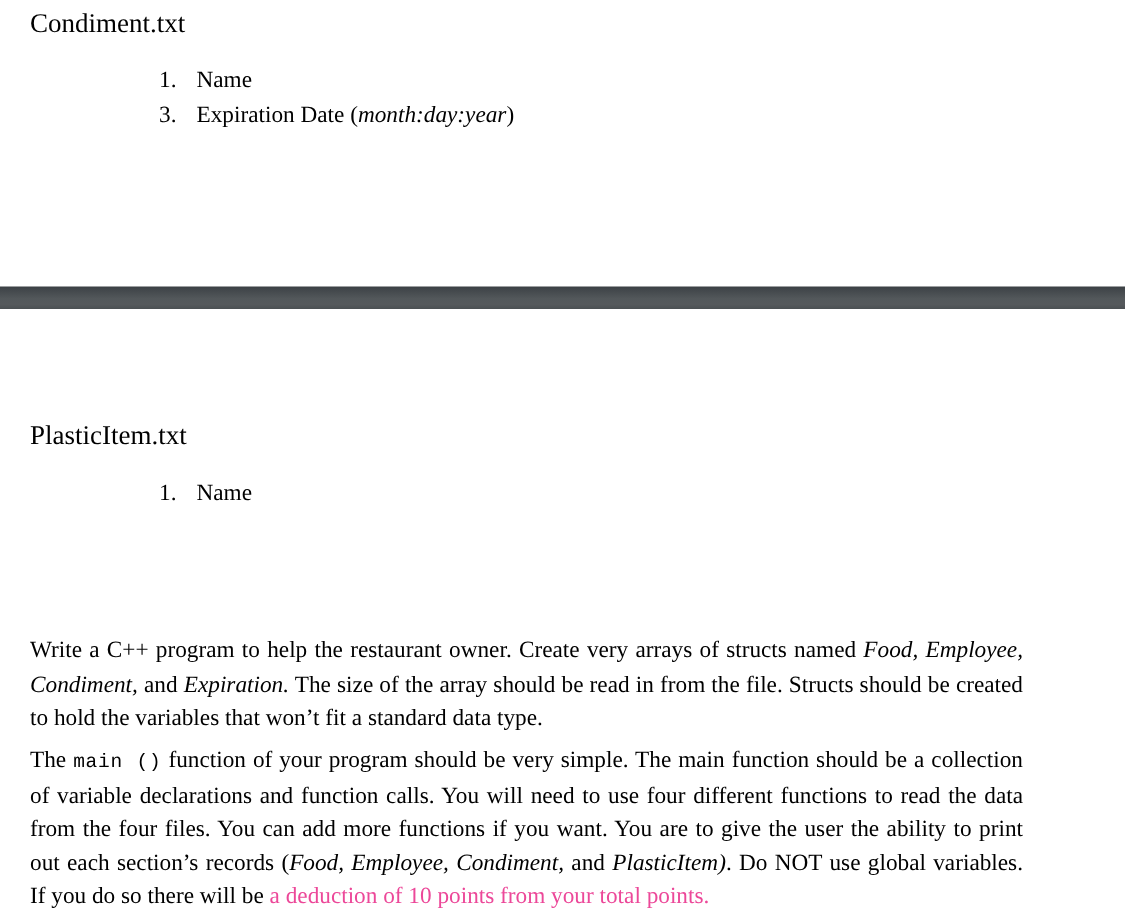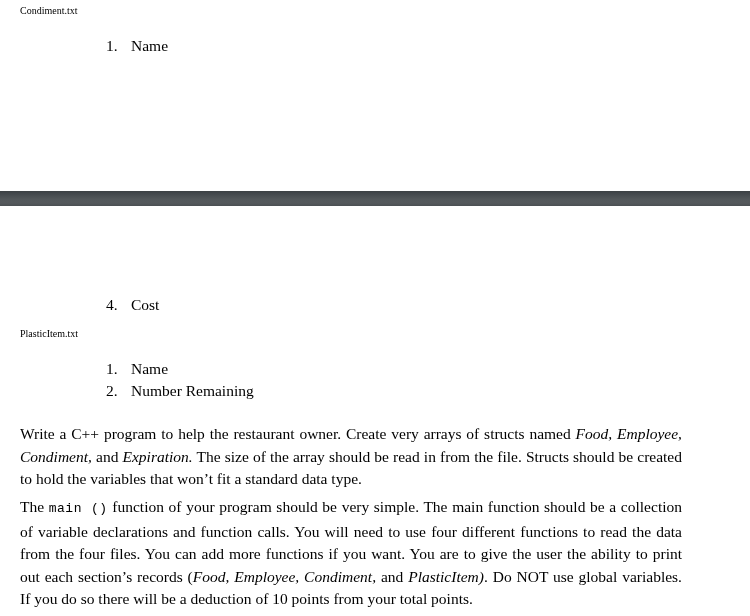--- a/index.html
+++ b/index.html
@@ -14,21 +14,21 @@
     color: #000000;
     overflow: hidden;
   }
   .page {
     position: relative;
     width: 750px;
     height: 616px;
     box-sizing: border-box;
   }
   .file-heading {
-    font-size: 10px;
+    font-size: 18px;
     line-height: 1;
     margin: 0;
     padding-left: 20px;
   }
   .num-list {
     list-style: none;
     margin: 16px;
     padding: 0;
   }
   .num-list li {
@@ -45,21 +45,21 @@
   }
   .num-list li .item-text {
     display: inline-block;
   }
   .it { font-style: italic; }
   .mono {
     font-family: "Liberation Mono", "DejaVu Sans Mono", monospace;
     font-size: 13px;
     letter-spacing: 0.5px;
   }
-  .red { color: #000000; }
+  .red { color: #ec4899; }
 
   
   .page-break {
     position: absolute;
     left: 0;
     width: 750px;
     height: 15px;
     background: linear-gradient(to bottom,
         #3b4043 0%,
         #41464a 12%,
@@ -84,41 +84,36 @@
 
 <div class="page">
 
   <div class="abs" style="left:0; top:6px; width:750px;">
     <div class="file-heading">Condiment.txt</div>
 
     <ol class="num-list" style="margin-top:22px;">
       <li style="margin-bottom:7px;">
         <span class="marker">1.</span><span class="item-text">Name</span>
       </li>
+      <li>
+        <span class="marker">3.</span><span class="item-text">Expiration Date (</span><span class="it">month:day:year</span><span>)</span>
+      </li>
     </ol>
   </div>
 
   <div class="page-break" style="top:191px;"></div>
 
   <div class="abs" style="left:0; top:281px; width:750px;">
 
-    <ol class="num-list">
-      <li>
-        <span class="marker">4.</span><span class="item-text">Cost</span>
-      </li>
-    </ol>
 
     <div class="file-heading" style="">PlasticItem.txt</div>
 
     <ol class="num-list" style="margin-top:22px;">
       <li style="margin-bottom:7px;">
         <span class="marker">1.</span><span class="item-text">Name</span>
-      </li>
-      <li style="margin-bottom:7px;">
-        <span class="marker">2.</span><span class="item-text">Number Remaining</span>
       </li>
     </ol>
   </div>
 
   <div class="abs" style="left:0; top:423px; width:750px;">
     <p class="body-para"><span>Write a C++ program to help the restaurant owner. Create very arrays of structs named </span><span class="it">Food, Employee, Condiment,</span><span> and </span><span class="it">Expiration.</span><span> The size of the array should be read in from the file. Structs should be created to hold the variables that won’t fit a standard data type.</span></p>
   </div>
 
   <div class="abs" style="left:0; top:496px; width:750px;">
     <p class="body-para"><span>The </span><span class="mono">main ()</span><span> function of your program should be very simple. The main function should be a collection of variable declarations and function calls. You will need to use four different functions to read the data from the four files. You can add more functions if you want.  You are to give the user the ability to print out each section’s records (</span><span class="it">Food, Employee, Condiment,</span><span> and </span><span class="it">PlasticItem)</span><span>. Do NOT use global variables. If you do so there will be </span><span class="red">a deduction of 10 points from your total points.</span></p>

